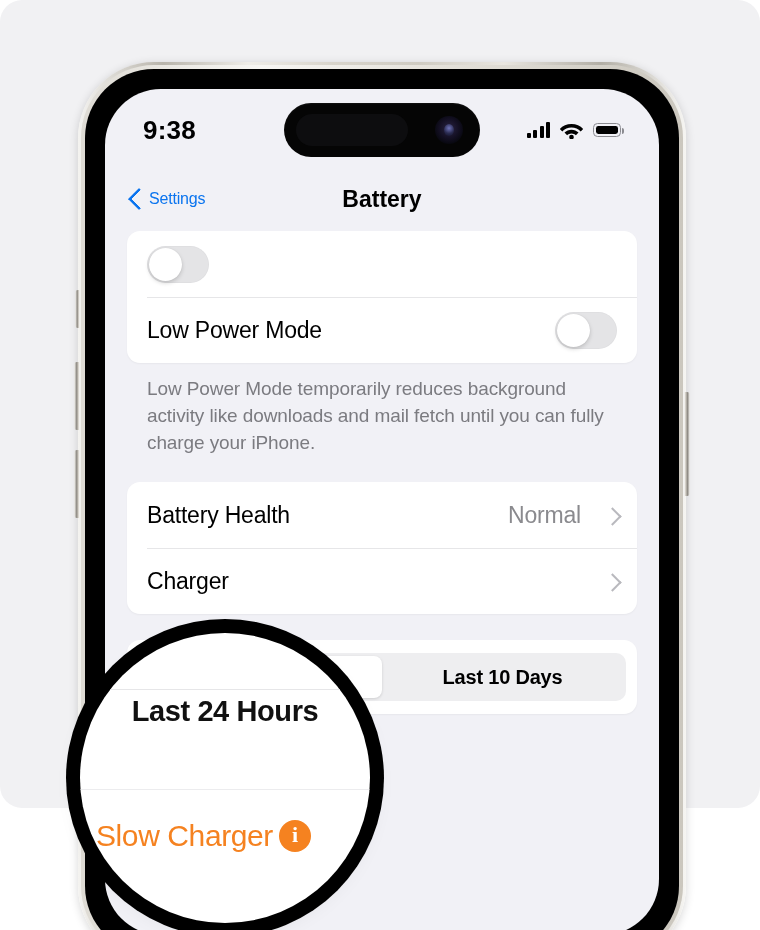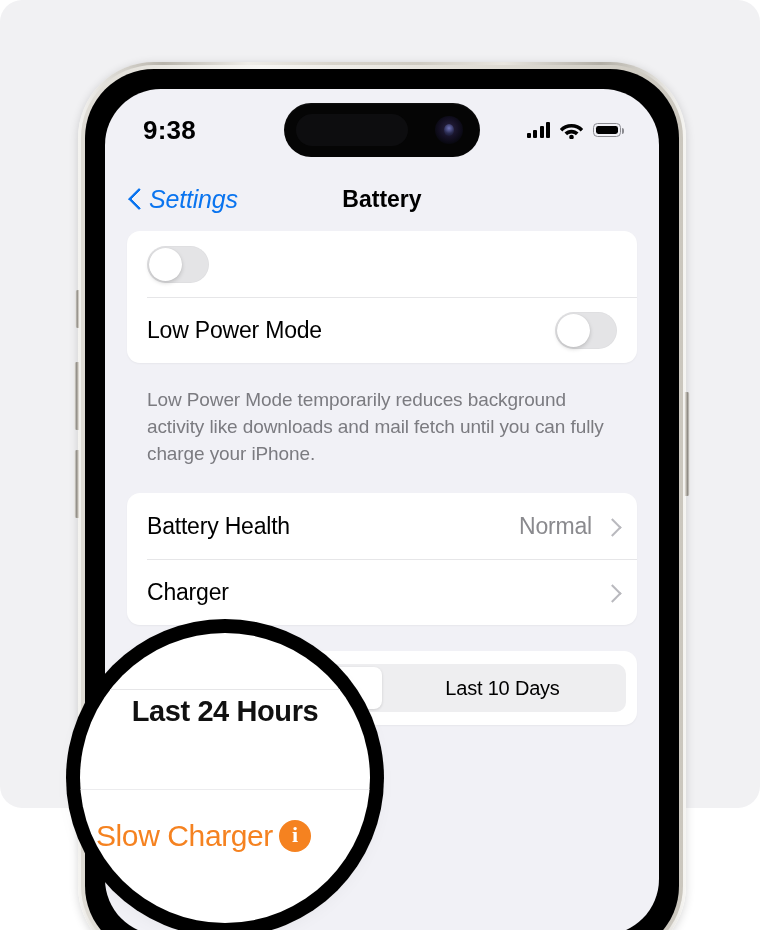--- a/index.html
+++ b/index.html
@@ -112,21 +112,21 @@
     position:absolute; left:0; right:0; top:78px; height:64px;
     display:flex; align-items:center; padding:0 24px;
   }
   .nav-back{ display:flex; align-items:center; gap:7px; cursor:pointer; }
   .nav-chevron{ width:13px; height:22px; position:relative; }
   .nav-chevron:before{
     content:""; position:absolute; left:2px; top:3px; width:13px; height:13px;
     border-left:3.4px solid #0a74ef; border-bottom:3.4px solid #0a74ef;
     transform:rotate(45deg); border-radius:1px;
   }
-  .nav-back-label{ font-size:25px; color:#0a74ef; letter-spacing:-.2px;font-style:italic; }
+  .nav-back-label{ font-size:16px; color:#0a74ef; letter-spacing:-.2px; }
   .nav-title{
     position:absolute; left:0; right:0; text-align:center;
     font-size:23px; font-weight:700; color:#000; pointer-events:none;
   }
 
   
   .content{ position:absolute; left:0; right:0; top:142px; bottom:0; padding:0 22px; }
 
   .card{
     background:#fff; border-radius:13px; overflow:hidden;
@@ -134,49 +134,49 @@
   }
   .row{
     position:relative; display:flex; align-items:center; justify-content:space-between;
     height:66px; padding:0 20px;
   }
   .row + .row:before{
     content:""; position:absolute; left:20px; right:0; top:0; height:1px;
     background:#e6e6e8;
   }
   .row-label{ font-size:23px; color:#000; letter-spacing:-.2px; }
-  .row-right{ display:flex; align-items:center; gap:14px; }
+  .row-right{ display:flex; align-items:center; gap:25px; }
   .row-value{ font-size:23px; color:#8a8a8e; letter-spacing:-.2px; }
   .chevron-r{ width:11px; height:19px; position:relative; }
   .chevron-r:before{
     content:""; position:absolute; left:0; top:4px; width:11px; height:11px;
     border-right:2.6px solid #b9b9be; border-top:2.6px solid #b9b9be;
     transform:rotate(45deg);
   }
 
   .toggle{
     width:62px; height:37px; border-radius:19px; background:#e4e4e6;
     position:relative; flex:none;
     box-shadow:inset 0 0 0 1px rgba(0,0,0,.02);
   }
   .toggle .knob{
     position:absolute; left:2px; top:2px; width:33px; height:33px; border-radius:50%;
     background:#fff; box-shadow:0 2px 4px rgba(0,0,0,.17), 0 0 1px rgba(0,0,0,.10);
   }
 
   .footnote{
     padding:12px 20px 0 20px;
-    font-size:19px; line-height:27px; color:#7b7b80; letter-spacing:-.1px;margin-top:11px;
+    font-size:19px; line-height:27px; color:#7b7b80; letter-spacing:-.1px;
   }
   .spacer-b{ height:26px; }
 
   
   .seg-card{ background:#fff; border-radius:13px; padding:13px 11px; box-shadow:0 1px 2px rgba(0,0,0,.045); }
   .seg{
-    display:flex; background:#eeeef0; border-radius:10px; padding:3px; height:48px;
+    display:flex; background:#eeeef0; border-radius:10px; padding:3px; height:48px;font-weight:bold;
   }
   .seg-item{
     flex:1; display:flex; align-items:center; justify-content:center;
     font-size:20px; color:#000; border-radius:8px; letter-spacing:-.2px;
   }
   .seg-item.active{ background:#fff; box-shadow:0 1px 3px rgba(0,0,0,.14); }
 
   
   .magnifier{
     position:absolute; left:80px; top:633px; width:290px; height:290px;

